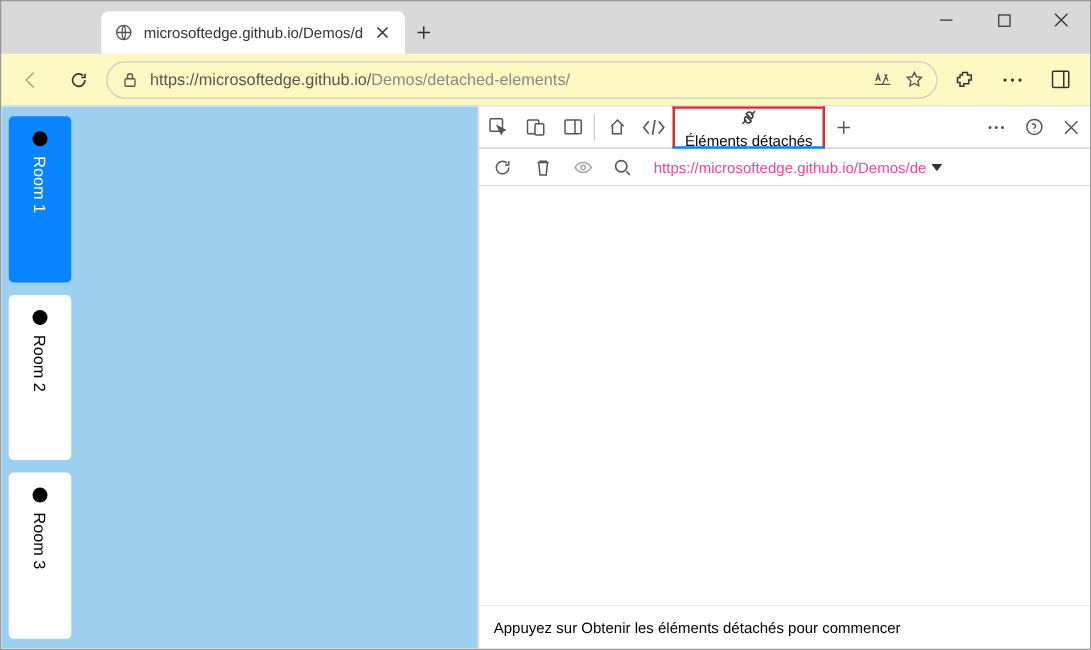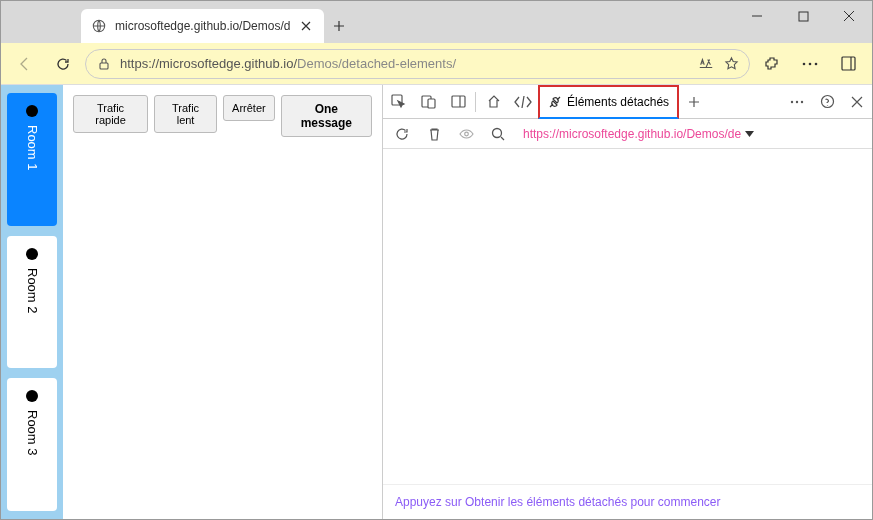--- a/index.html
+++ b/index.html
@@ -36,28 +36,28 @@
 .room .dot { width: 12px; height: 12px; border-radius: 50%; background: #000; }
 .room .label { writing-mode: vertical-rl; font-size: 13px; font-weight: 500; }
 .page-content { flex: 1; background: #fff; padding: 10px; display: flex; gap: 6px; align-items: flex-start; }
 .pbtn { background: #f0f0f0; border: 1px solid #bbb; border-radius: 3px; padding: 6px 8px; font-size: 11px; cursor: pointer; }
 .pbtn.bold { font-weight: 600; font-size: 12px; background: #f0f0f0; }
 
 
 .devtools { flex: 1; display: flex; flex-direction: column; border-left: 1px solid #ccc; }
 .dt-tabs { height: 34px; display: flex; align-items: center; border-bottom: 1px solid #ccc; position: relative; }
 .dt-icon { width: 30px; height: 30px; display: flex; align-items: center; justify-content: center; cursor: pointer; color: #555; }
-.dt-tab { height: 34px; display: flex; align-items: center; padding: 0 8px; font-size: 12px; gap: 5px; cursor: pointer; position: relative; }
+.dt-tab { height: 34px; display: flex; align-items: center; padding: 0 8px; font-size: 12px; gap: 5px; cursor: pointer; position: relative; flex-direction: column; }
 .dt-tab.active { border: 2px solid #d62f2f; border-bottom: 2px solid #0a84ff; }
 .dt-right { margin-left: auto; display: flex; }
 .dt-toolbar { height: 30px; display: flex; align-items: center; border-bottom: 1px solid #ddd; padding: 0 4px; gap: 2px; }
 .dt-toolbar .frame { font-size: 12px; color: #ec4899; margin-left: 8px; display: flex; align-items: center; gap: 4px; }
 .dt-body { flex: 1; display: flex; flex-direction: column; }
 .dt-empty { flex: 1; }
-.dt-hint { padding: 10px 12px; font-size: 12px; color: #8b5cf6; border-top: 1px solid #eee; }
+.dt-hint { padding: 10px 12px; font-size: 12px; color: #000000; border-top: 1px solid #eee; }
 .dt-drawer { height: 28px; border-top: 1px solid #ccc; display: flex; align-items: center; padding: 0 8px; gap: 12px; font-size: 13px; }
 .dt-drawer .tab-item { cursor: pointer; }
 .dt-drawer .tab-item.active { text-decoration: underline; }
 .dt-drawer .right { margin-left: auto; display: flex; gap: 8px; }
 
 svg { display: block; }
 </style>
 </head>
 <body>
 
@@ -162,26 +162,20 @@
       </div>
       <div class="room">
         <div class="dot"></div>
         <div class="label">Room 2</div>
       </div>
       <div class="room">
         <div class="dot"></div>
         <div class="label">Room 3</div>
       </div>
     </div>
-    <div class="page-content">
-      <button class="pbtn">Trafic rapide</button>
-      <button class="pbtn">Trafic lent</button>
-      <button class="pbtn">Arrêter</button>
-      <button class="pbtn bold">One message</button>
-    </div>
   </div>
 
   <div class="devtools">
     <div class="dt-tabs">
       <div class="dt-icon">
           <svg width="15" height="15" viewBox="0 0 15 15" fill="none" stroke="#555" stroke-width="1.2">
             <rect x="1" y="1" width="10" height="10" rx="1"></rect>
             <path d="M7 7l6 3-2 1-1 2z" fill="#555"></path>
           </svg>
         </div>

